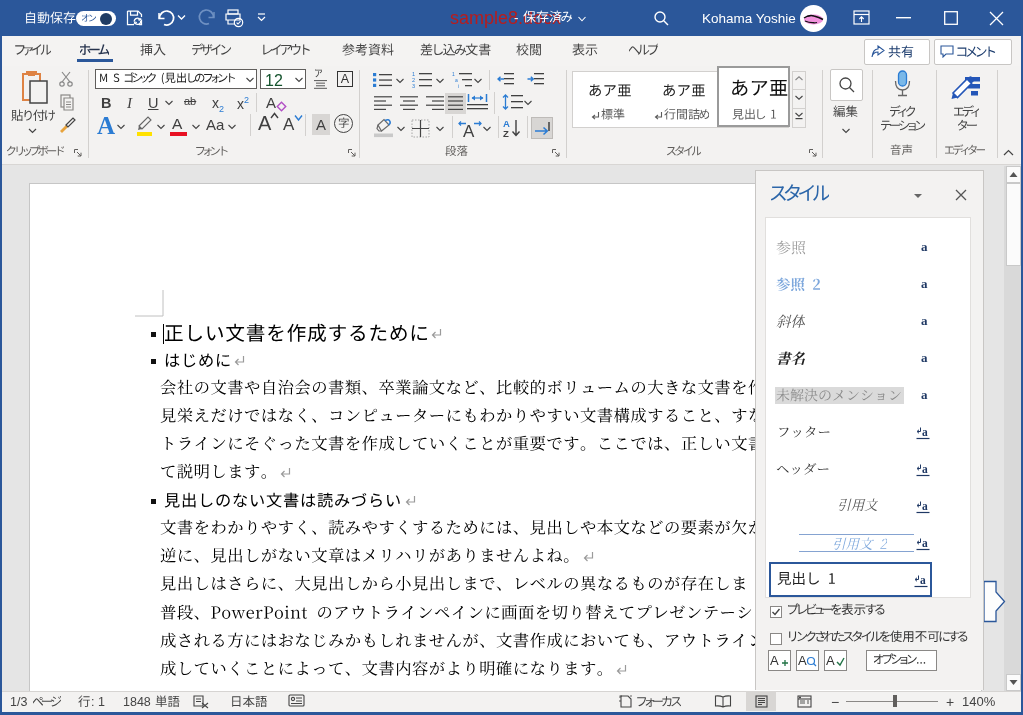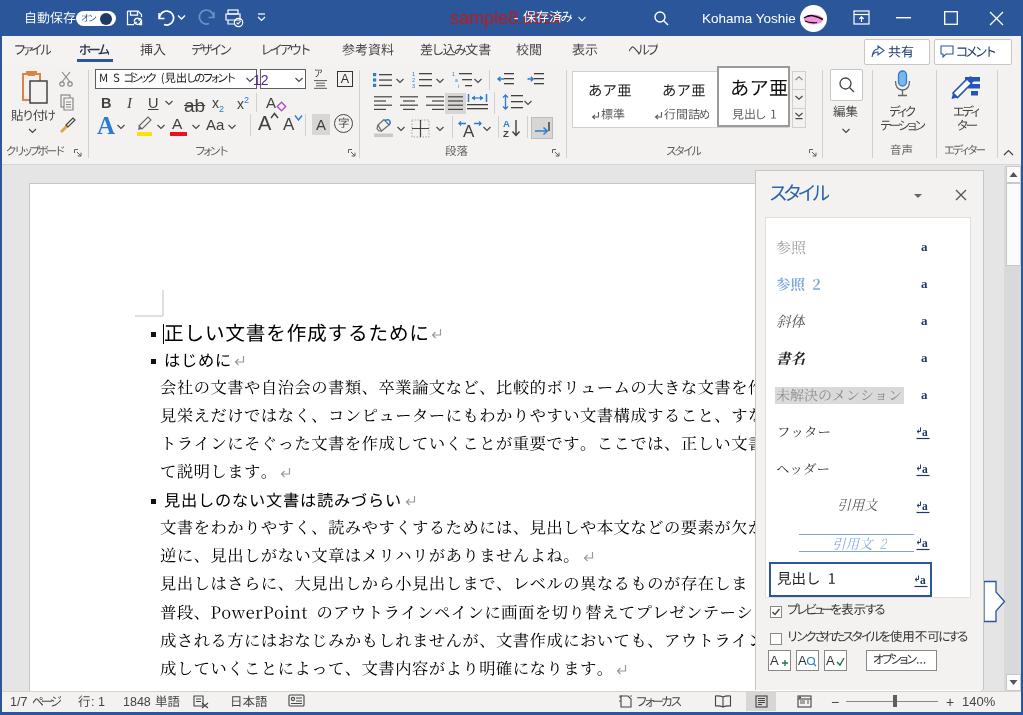--- a/index.html
+++ b/index.html
@@ -579,21 +579,21 @@
         <use href="#g3c" x="9801"></use>
         <use href="#g5" x="10446"></use>
         <use href="#g16" x="11186"></use>
       </g>
     </svg>
   </div>
 <svg class="abs" style="left:246px;top:77px" width="8" height="6" viewBox="0 0 8 6">
     <path d="M0.5 1 L4 4.5 L7.5 1" stroke="#444" fill="none" stroke-width="1.1"></path>
   </svg>
 <div class="abs" style="left:260px;top:69px;width:46px;height:20px;background:#fff;border:1px solid #605e5c;box-sizing:border-box"></div>
-<div class="abs" style="left:253px;top:72px;font-size:14px;color:#4c1d95">12</div>
+<div class="abs" style="left:265px;top:72px;font-size:16px;color:#14532d">12</div>
 <svg class="abs" style="left:295px;top:77px" width="8" height="6" viewBox="0 0 8 6">
     <path d="M0.5 1 L4 4.5 L7.5 1" stroke="#444" fill="none" stroke-width="1.1"></path>
   </svg>
 <div style="position:absolute;left:314.5px;top:67.5px;">
     <svg width="7.4" height="11.8" viewBox="0 0 7.4 11.8" style="display:block;">
       <g transform="matrix(0.01000,0,0.00000,-0.01000,0,8.800)" fill="#444">
         <use href="#g14" x="-130"></use>
       </g>
     </svg>
   </div>
@@ -605,21 +605,21 @@
       <rect x="0" y="7.8" width="13" height="1.1"></rect>
     </g>
   </svg>
 <div class="abs" style="left:337px;top:71px;width:16px;height:16px;border:1.6px solid #333;box-sizing:border-box;display:flex;align-items:center;justify-content:center;font-size:12.5px;color:#333">A</div>
 <div class="abs" style="left:101px;top:95px;font-size:14.5px;font-weight:bold;color:#404040">B</div>
 <div class="abs" style="left:127px;top:95px;font-size:15px;font-style:italic;color:#404040;font-family:'Liberation Serif',serif">I</div>
 <div class="abs" style="left:148px;top:95px;font-size:14.5px;color:#404040;text-decoration:underline">U</div>
 <svg class="abs" style="left:165px;top:100px" width="8" height="6" viewBox="0 0 8 6">
     <path d="M0.5 1 L4 4.5 L7.5 1" stroke="#444" fill="none" stroke-width="1.1"></path>
   </svg>
-<div class="abs" style="left:184px;top:95px;font-size:19px;color:#404040;text-decoration:line-through">ab</div>
+<div class="abs" style="left:184px;top:95px;font-size:11px;color:#404040;text-decoration:line-through">ab</div>
 <div class="abs" style="left:212px;top:95px;font-size:14px;color:#404040">x<sub style="font-size:9px;color:#2b7cd3">2</sub></div>
 <div class="abs" style="left:237px;top:95px;font-size:14px;color:#404040">x<sup style="font-size:9px;color:#2b7cd3">2</sup></div>
 <div class="abs" style="left:256px;top:93px;width:1px;height:19px;background:#d2d0ce"></div>
 <div class="abs" style="left:266px;top:94px;font-size:15px;color:#404040">A</div>
 <svg class="abs" style="left:276px;top:101px" width="11" height="11" viewBox="0 0 11 11">
     <rect x="2.5" y="2.5" width="6" height="6" transform="rotate(45 5.5 5.5)" fill="none" stroke="#b14fc5" stroke-width="1.4"></rect>
   </svg>
 <div class="abs" style="left:97px;top:112px;font-size:25px;font-weight:bold;color:#2b7cd3;font-family:'Liberation Serif',serif">A</div>
 <svg class="abs" style="left:117px;top:124px" width="8" height="6" viewBox="0 0 8 6">
     <path d="M0.5 1 L4 4.5 L7.5 1" stroke="#444" fill="none" stroke-width="1.1"></path>
@@ -1710,21 +1710,21 @@
   </svg>
 <div class="abs" style="left:1005.5px;top:182.5px;width:15.5px;height:83px;background:#fbfbfb;border:1px solid #c9c9c9;box-sizing:border-box"></div>
 <div class="abs" style="left:1005.5px;top:674px;width:15.5px;height:16.5px;background:#fbfbfb;border:1px solid #c9c9c9;box-sizing:border-box"></div>
 <svg class="abs" style="left:1009px;top:679px" width="9" height="7" viewBox="0 0 9 7">
     <path d="M4.5 6 L8.5 1 L0.5 1 Z" fill="#555"></path>
   </svg>
 <svg class="abs" style="left:984px;top:580px" width="22" height="43" viewBox="0 0 22 43">
 <path d="M0 1.5 L12 1.5 L12 12 L20.5 21.5 L12 31 L12 41.5 L0 41.5 Z" fill="#fdfdfd" stroke="#2b579a" stroke-width="1.3"></path>
   </svg>
 <div class="abs" style="left:0;top:691px;width:1023px;height:21px;background:#f3f2f1;border-top:1px solid #d6d4d2;box-sizing:border-box"></div>
-<div class="abs" style="left:10px;top:695px;font-size:12.5px;color:#444">1/7</div>
+<div class="abs" style="left:10px;top:695px;font-size:12.5px;color:#444">1/3</div>
 <div style="position:absolute;left:33.0px;top:695.0px;">
     <svg width="27.8" height="14.8" viewBox="0 0 27.8 14.8" style="display:block;">
       <g transform="matrix(0.01250,0,0.00000,-0.01250,0,11.000)" fill="#444">
         <use href="#gf8" x="-130"></use>
         <use href="#g32" x="610"></use>
         <use href="#gf9" x="1350"></use>
       </g>
     </svg>
   </div>
 <div style="position:absolute;left:78.0px;top:695.0px;">

